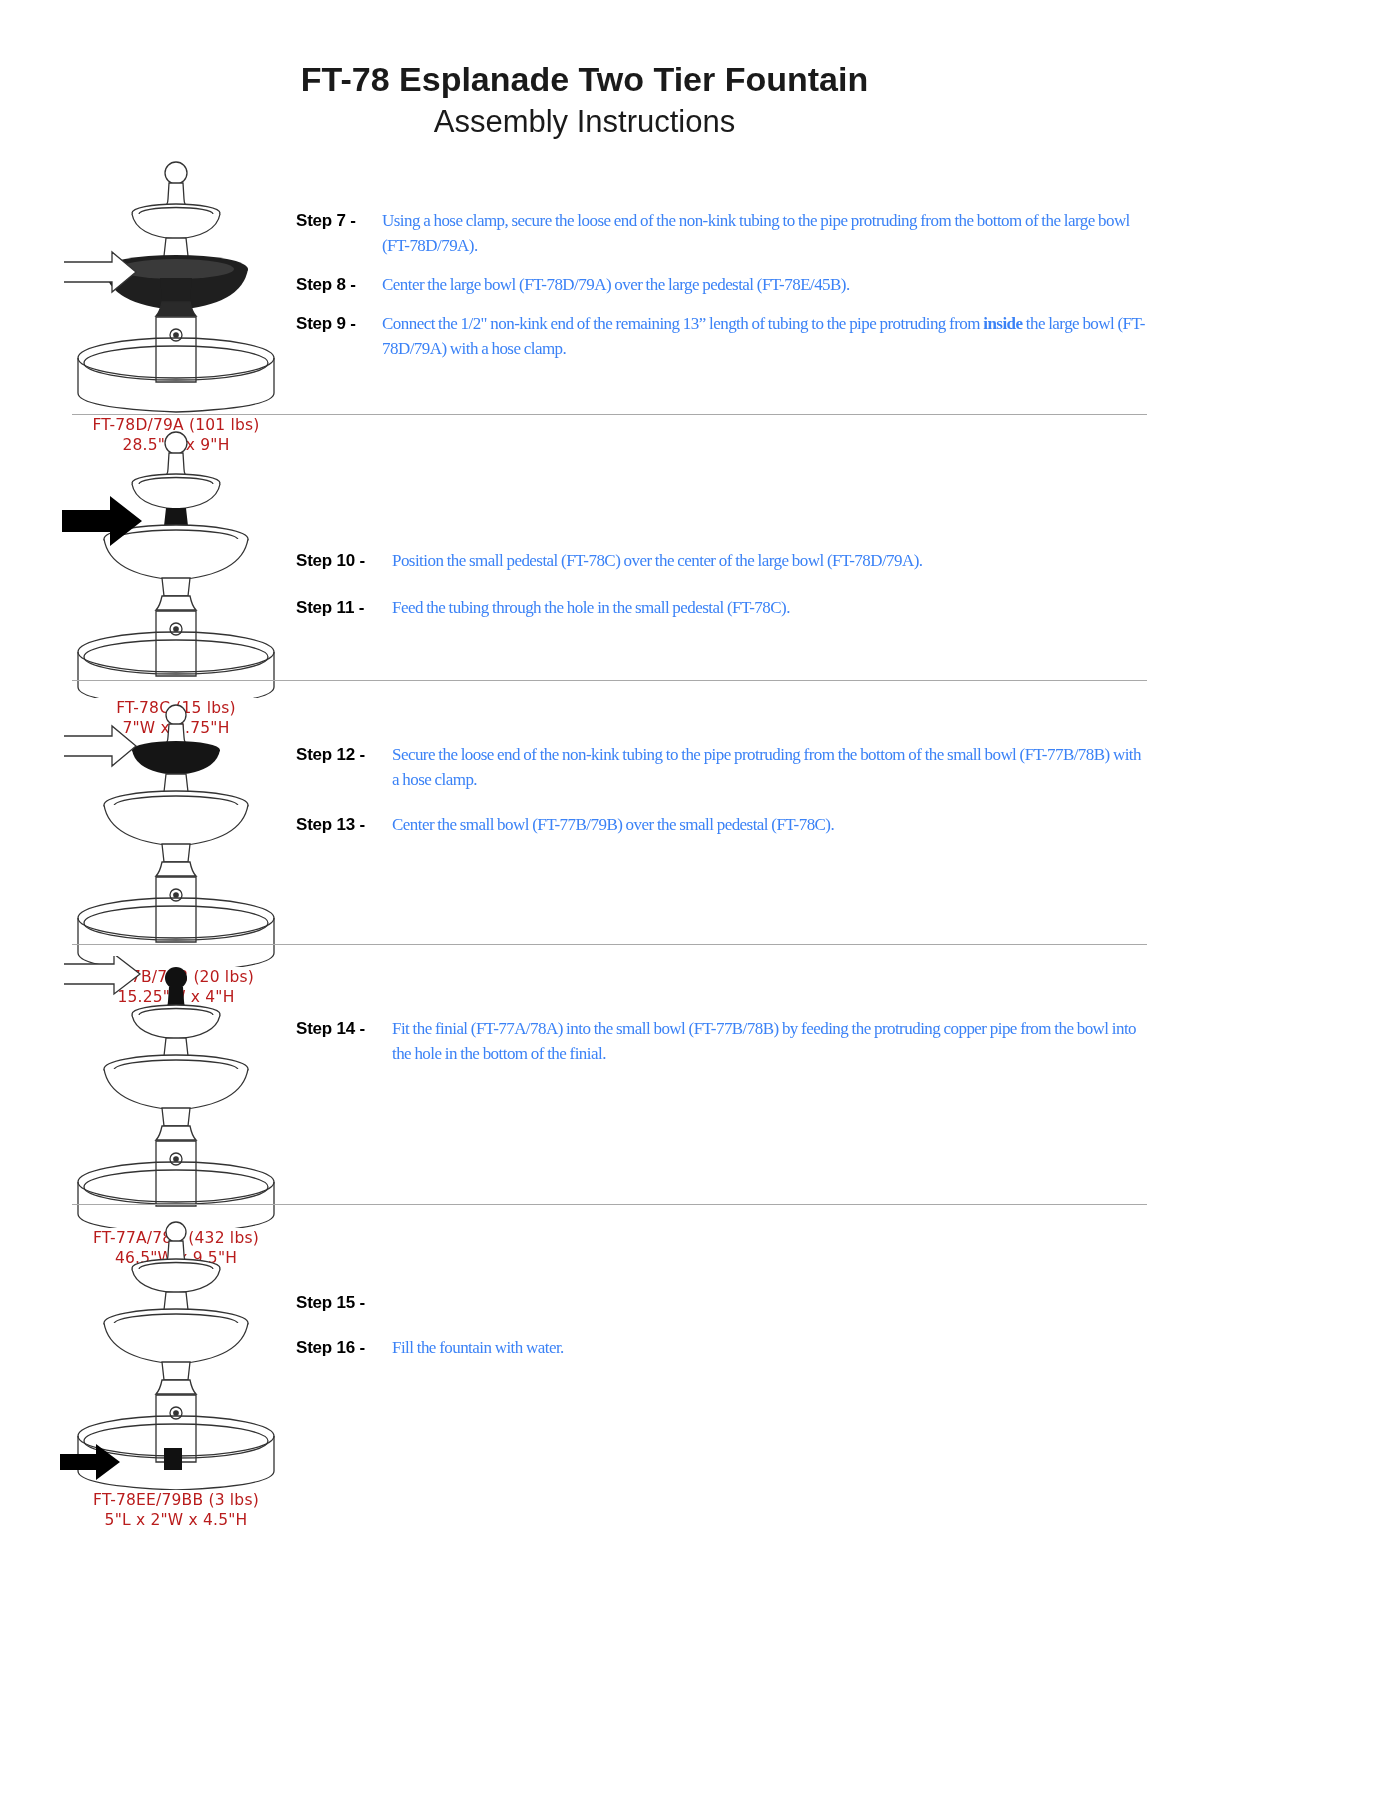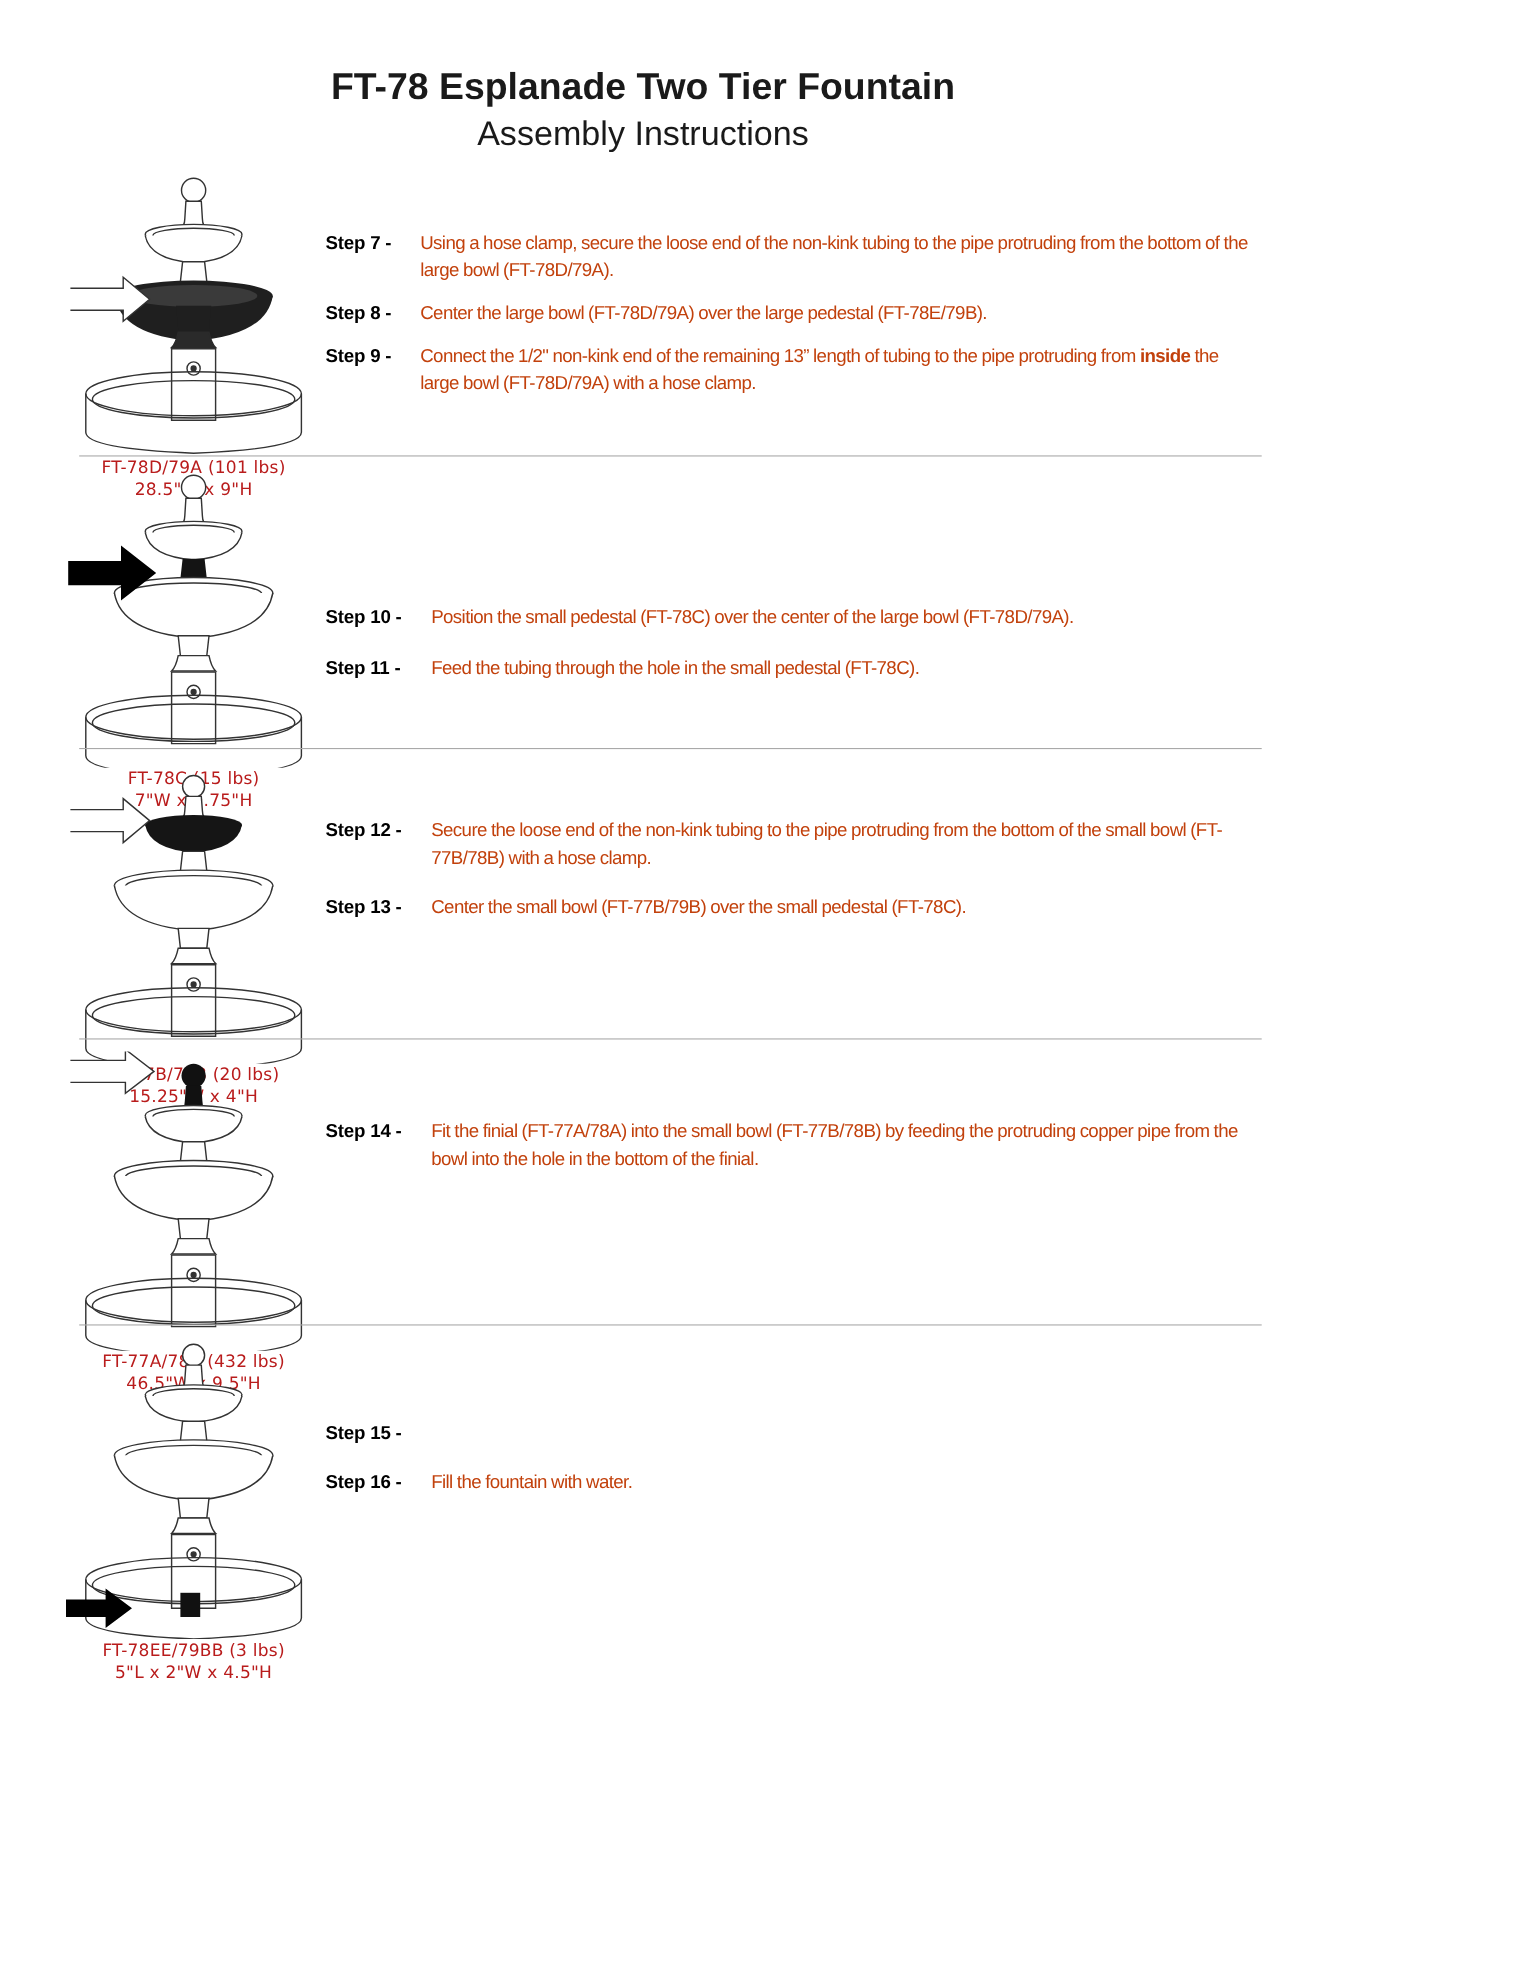--- a/index.html
+++ b/index.html
@@ -93,26 +93,26 @@
     font-family: "Liberation Sans", sans-serif;
     font-weight: bold;
     font-size: 17px;
     line-height: 25px;
     white-space: nowrap;
     letter-spacing: -0.2px;
   }
   .step-label.wide { min-width: 96px; }
   .step-text {
     flex: 1 1 auto;
-    font-family: Liberation Sans, sans-serif;
+    font-family: Liberation Serif, serif;
     font-size: 17px;
     line-height: 25px;
     letter-spacing: -0.55px;
     word-spacing: -0.4px;
-    color: #c2410c;
+    color: #3b82f6;
   }
   .step-text b { font-weight: bold; }
 
   svg { display: block; }
 </style>
 </head>
 <body>
 
 <div class="page">
 
@@ -166,21 +166,21 @@
       <div class="fig-caption">28.5"W x 9"H</div>
     </div>
 
     <div class="steps-col" style="top:58px;">
       <div class="step">
         <div class="step-label">Step 7 -</div>
         <div class="step-text"><span>Using a hose clamp, secure the loose end of the non-kink tubing to the pipe protruding from the bottom of the large bowl (FT-78D/79A).</span></div>
       </div>
       <div class="step">
         <div class="step-label">Step 8 -</div>
-        <div class="step-text"><span>Center the large bowl (FT-78D/79A) over the large pedestal (FT-78E/79B).</span></div>
+        <div class="step-text"><span>Center the large bowl (FT-78D/79A) over the large pedestal (FT-78E/45B).</span></div>
       </div>
       <div class="step">
         <div class="step-label">Step 9 -</div>
         <div class="step-text"><span>Connect the 1/2" non-kink end of the remaining 13” length of tubing to the pipe protruding from </span><b>inside</b><span> the large bowl (FT-78D/79A) with a hose clamp.</span></div>
       </div>
     </div>
 
     <div class="divider" style="top:264px;"></div>
   </div>
 

